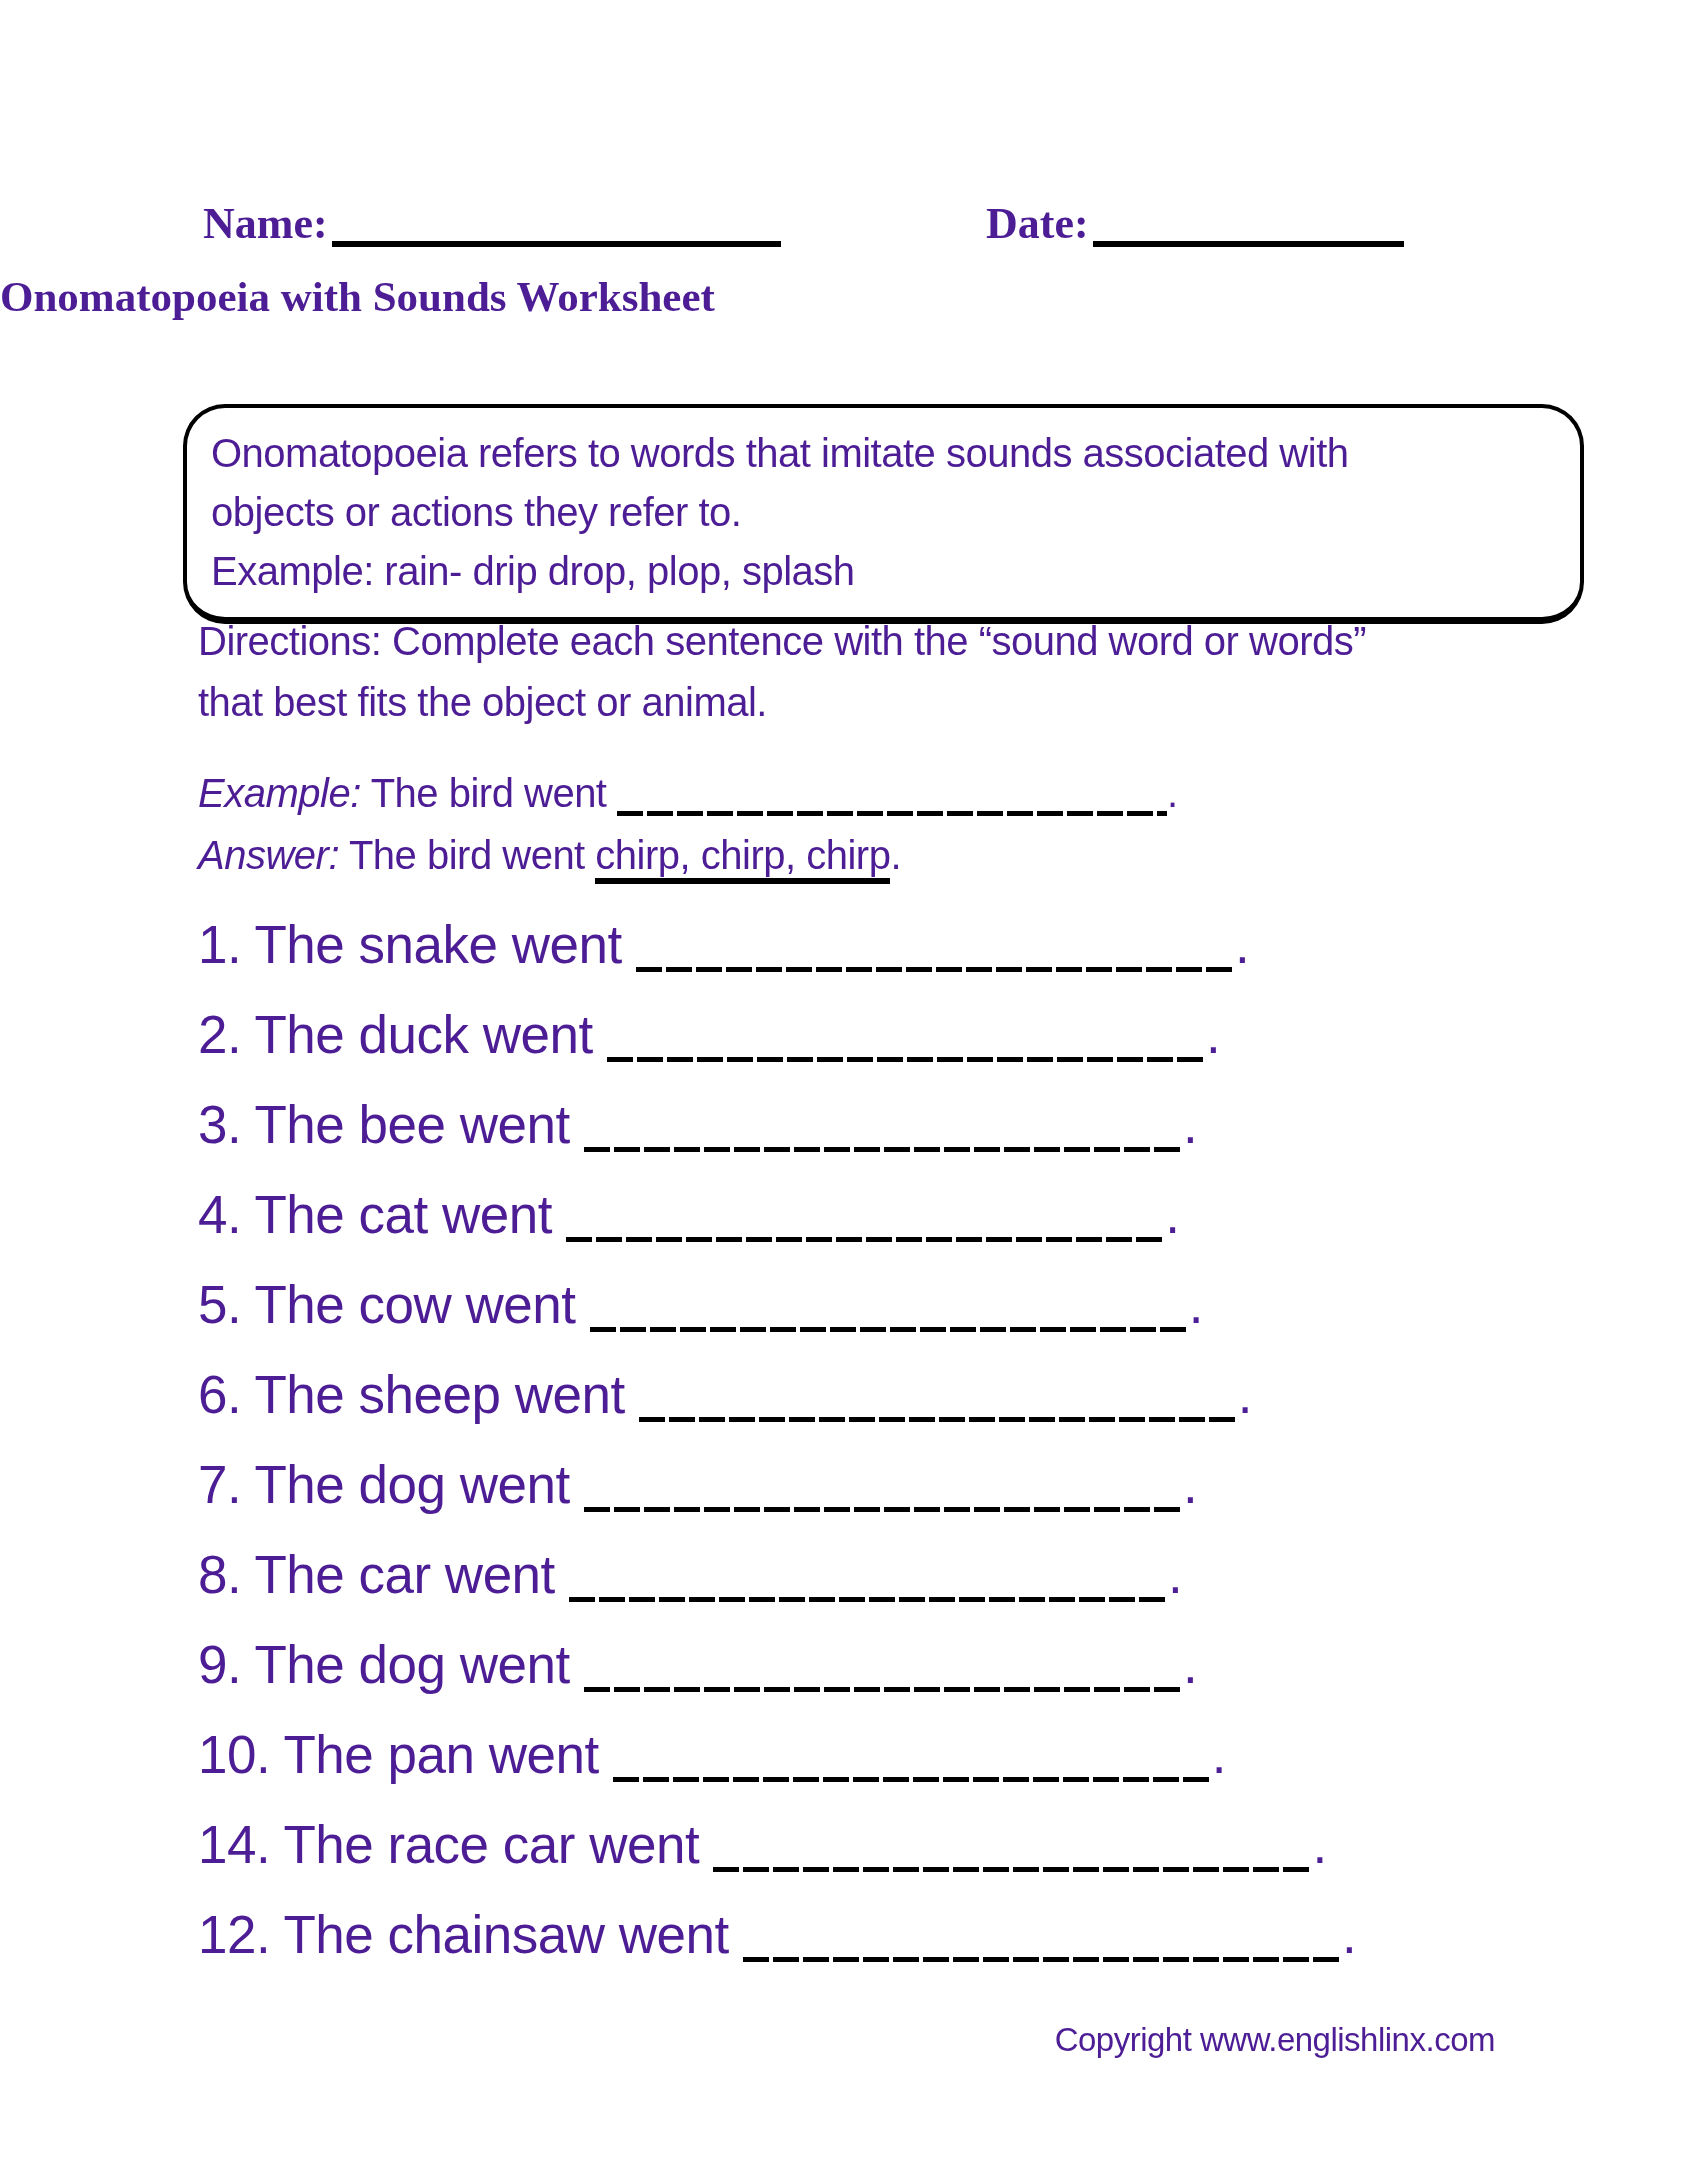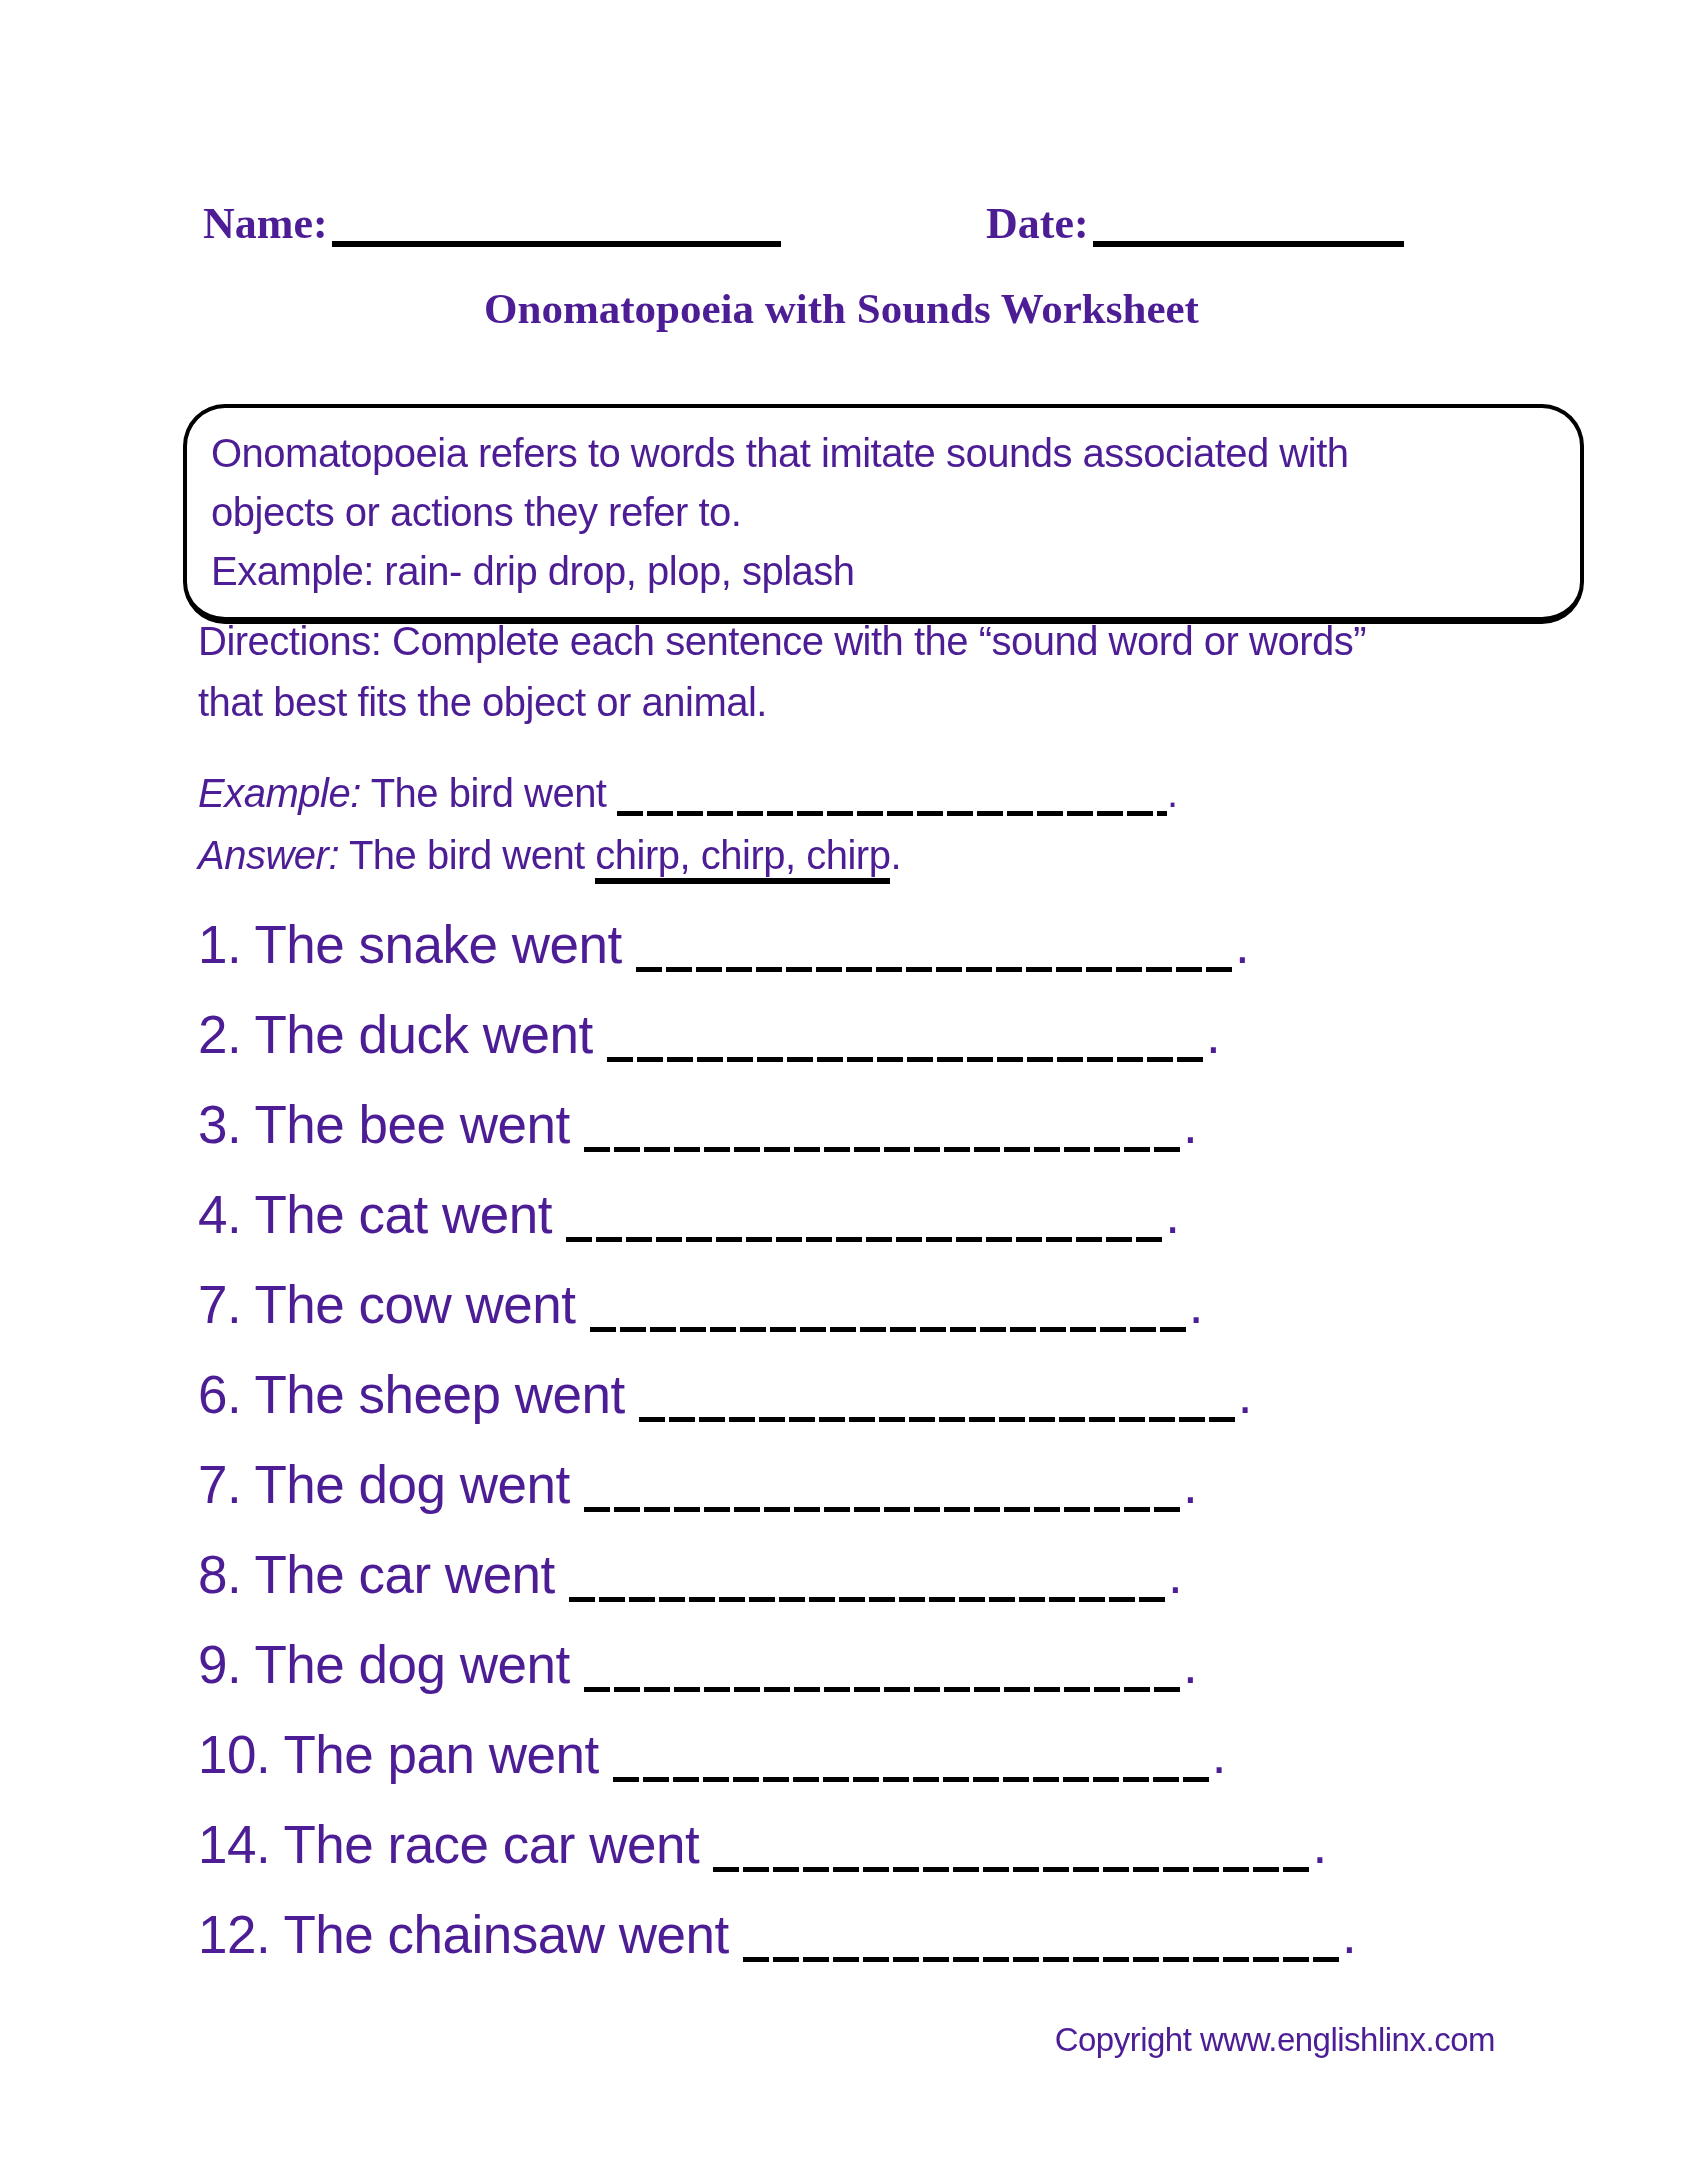--- a/index.html
+++ b/index.html
@@ -26,22 +26,21 @@
     height: 6px;
     background: #000000;
     vertical-align: -9px;
   }
   .w454 { width: 449px; }
   .w314 { width: 311px; }
   
   .title {
     position: absolute;
     left: 0; right: 0;
-    top: 284px;
-    text-align: center;
+    top: 272px;
     font-family: "Liberation Serif", "DejaVu Serif", serif;
     font-weight: bold;
     font-size: 43px;
     line-height: 50px;
   }
   
   .def-box {
     position: absolute;
     left: 183px;
     top: 364px;
@@ -157,21 +156,21 @@
     </div>
     <div class="item">
       <span>3. The bee went</span>
       <span class="blank-seg w605"></span><span>.</span>
     </div>
     <div class="item">
       <span>4. The cat went</span>
       <span class="blank-seg w605"></span><span>.</span>
     </div>
     <div class="item">
-      <span>7. The cow went</span>
+      <span>5. The cow went</span>
       <span class="blank-seg w605"></span><span>.</span>
     </div>
     <div class="item">
       <span>6. The sheep went</span>
       <span class="blank-seg w605"></span><span>.</span>
     </div>
     <div class="item">
       <span>7. The dog went</span>
       <span class="blank-seg w605"></span><span>.</span>
     </div>

